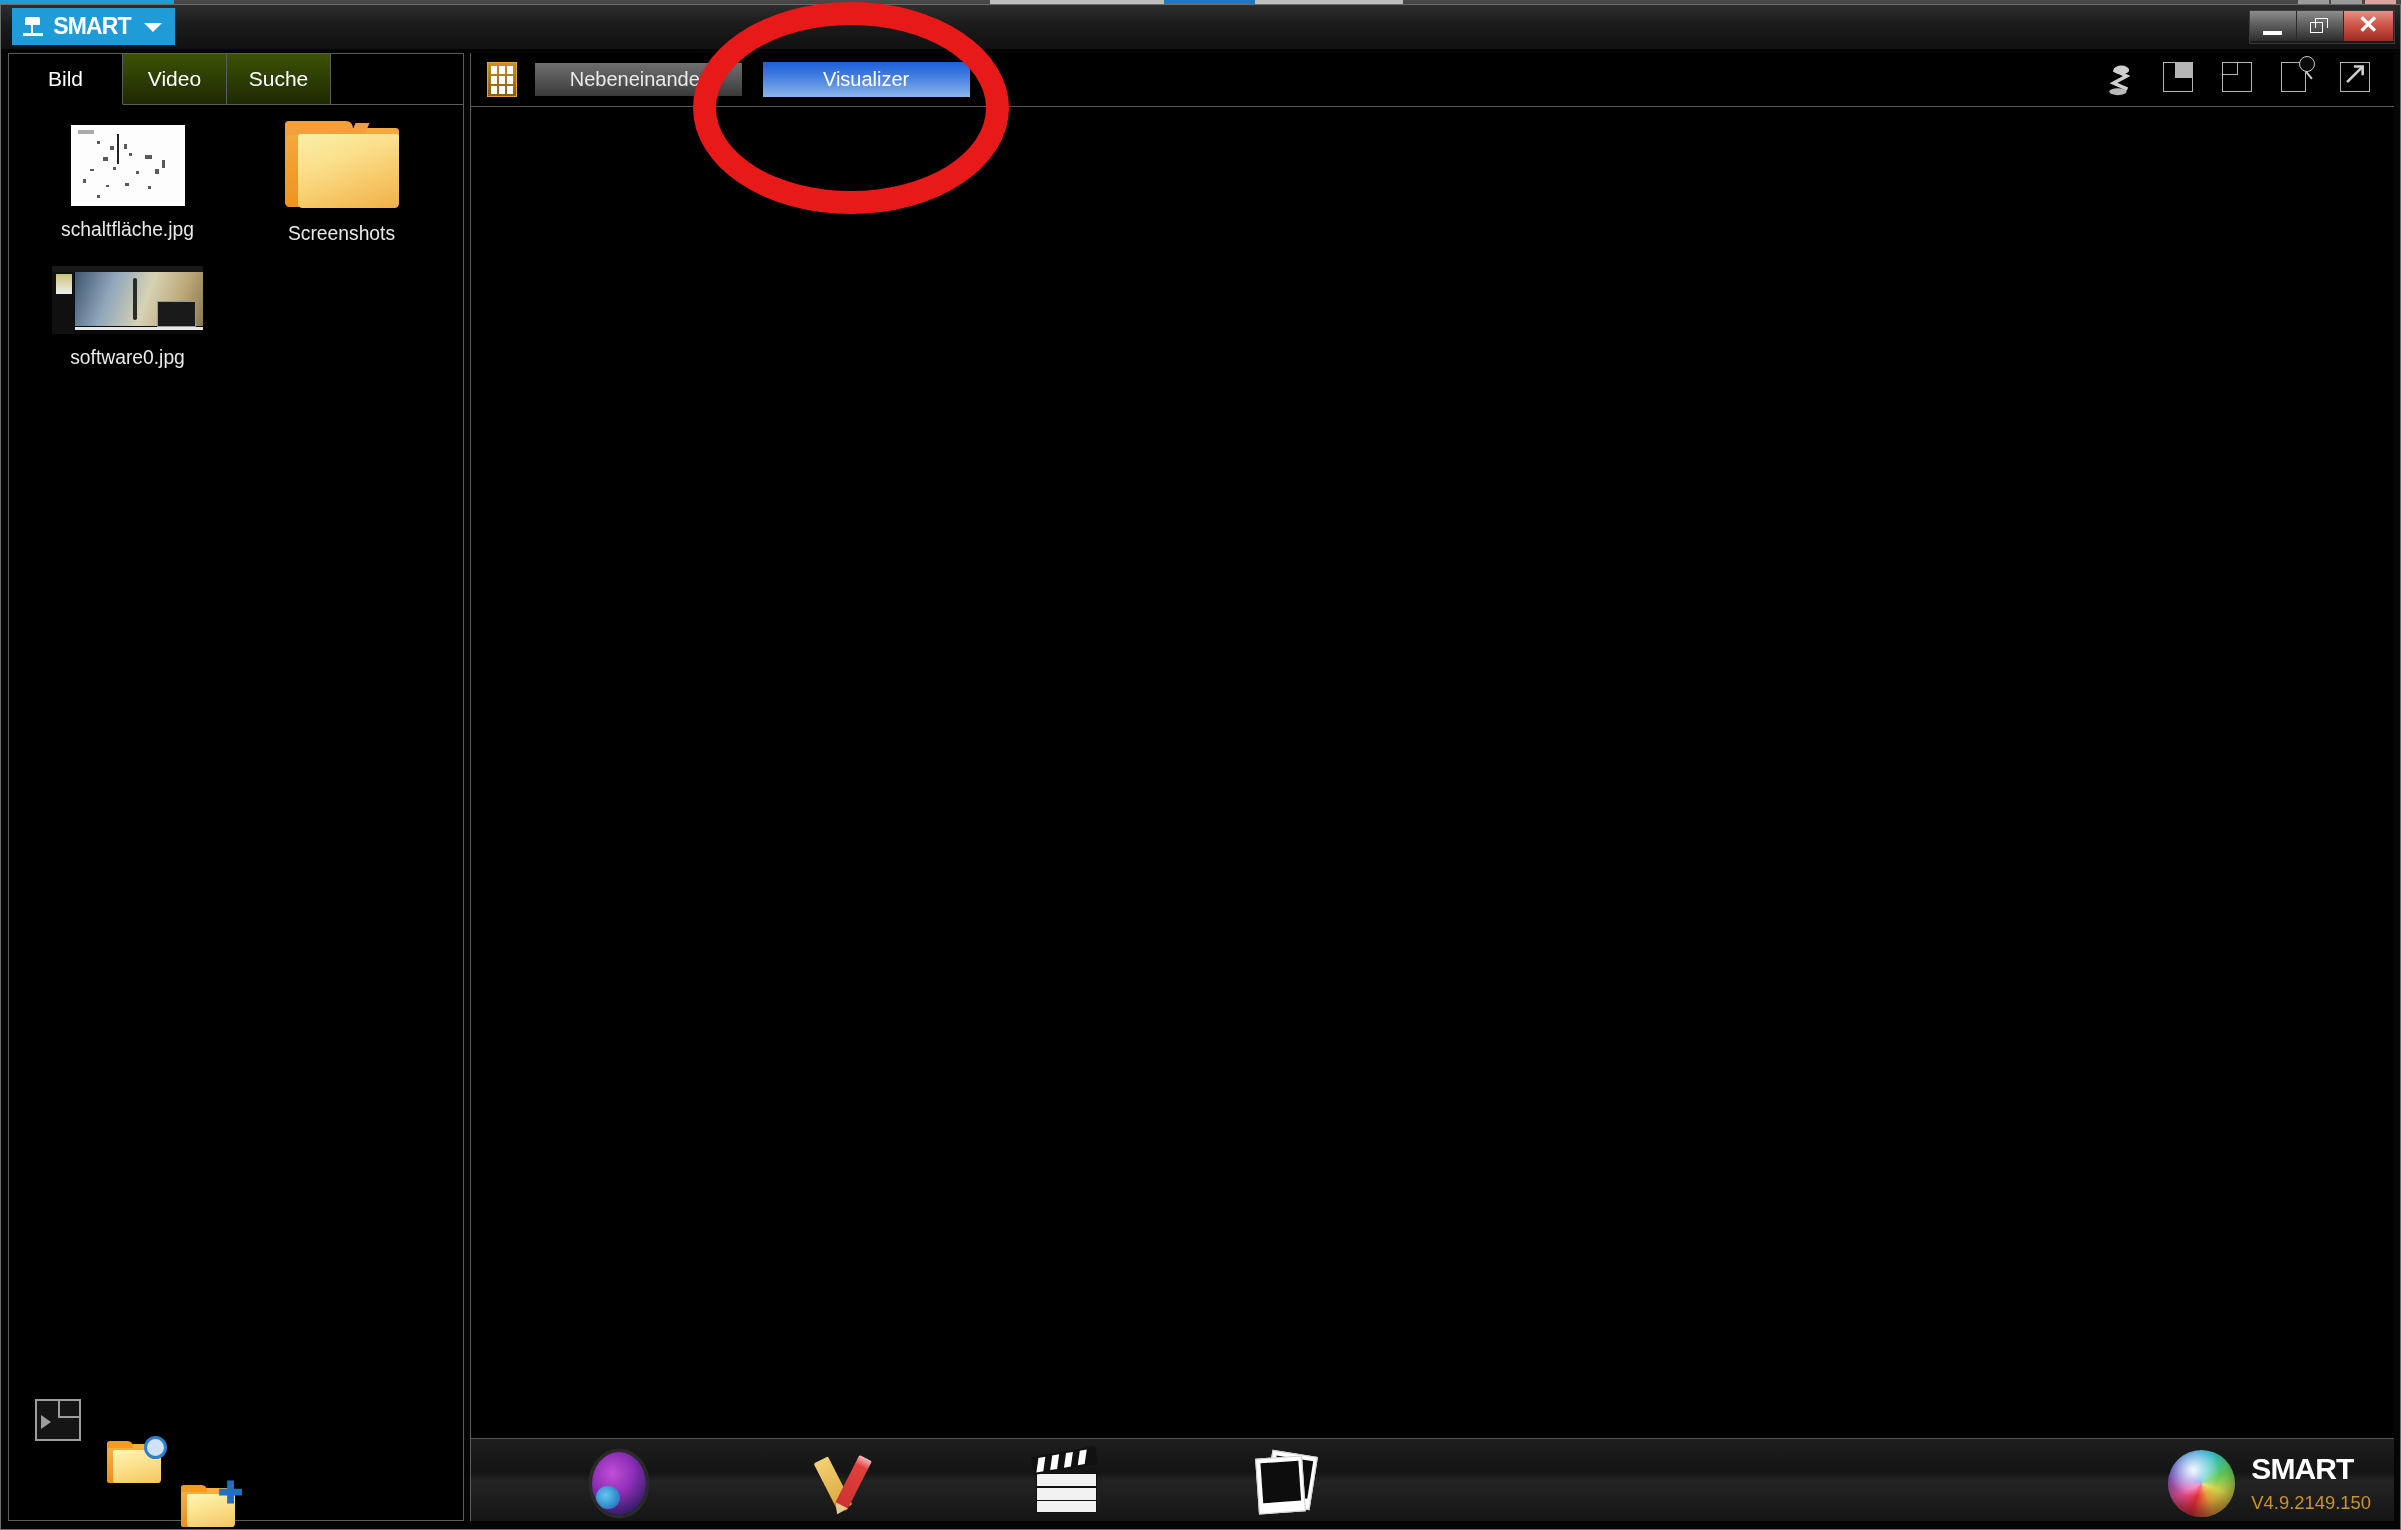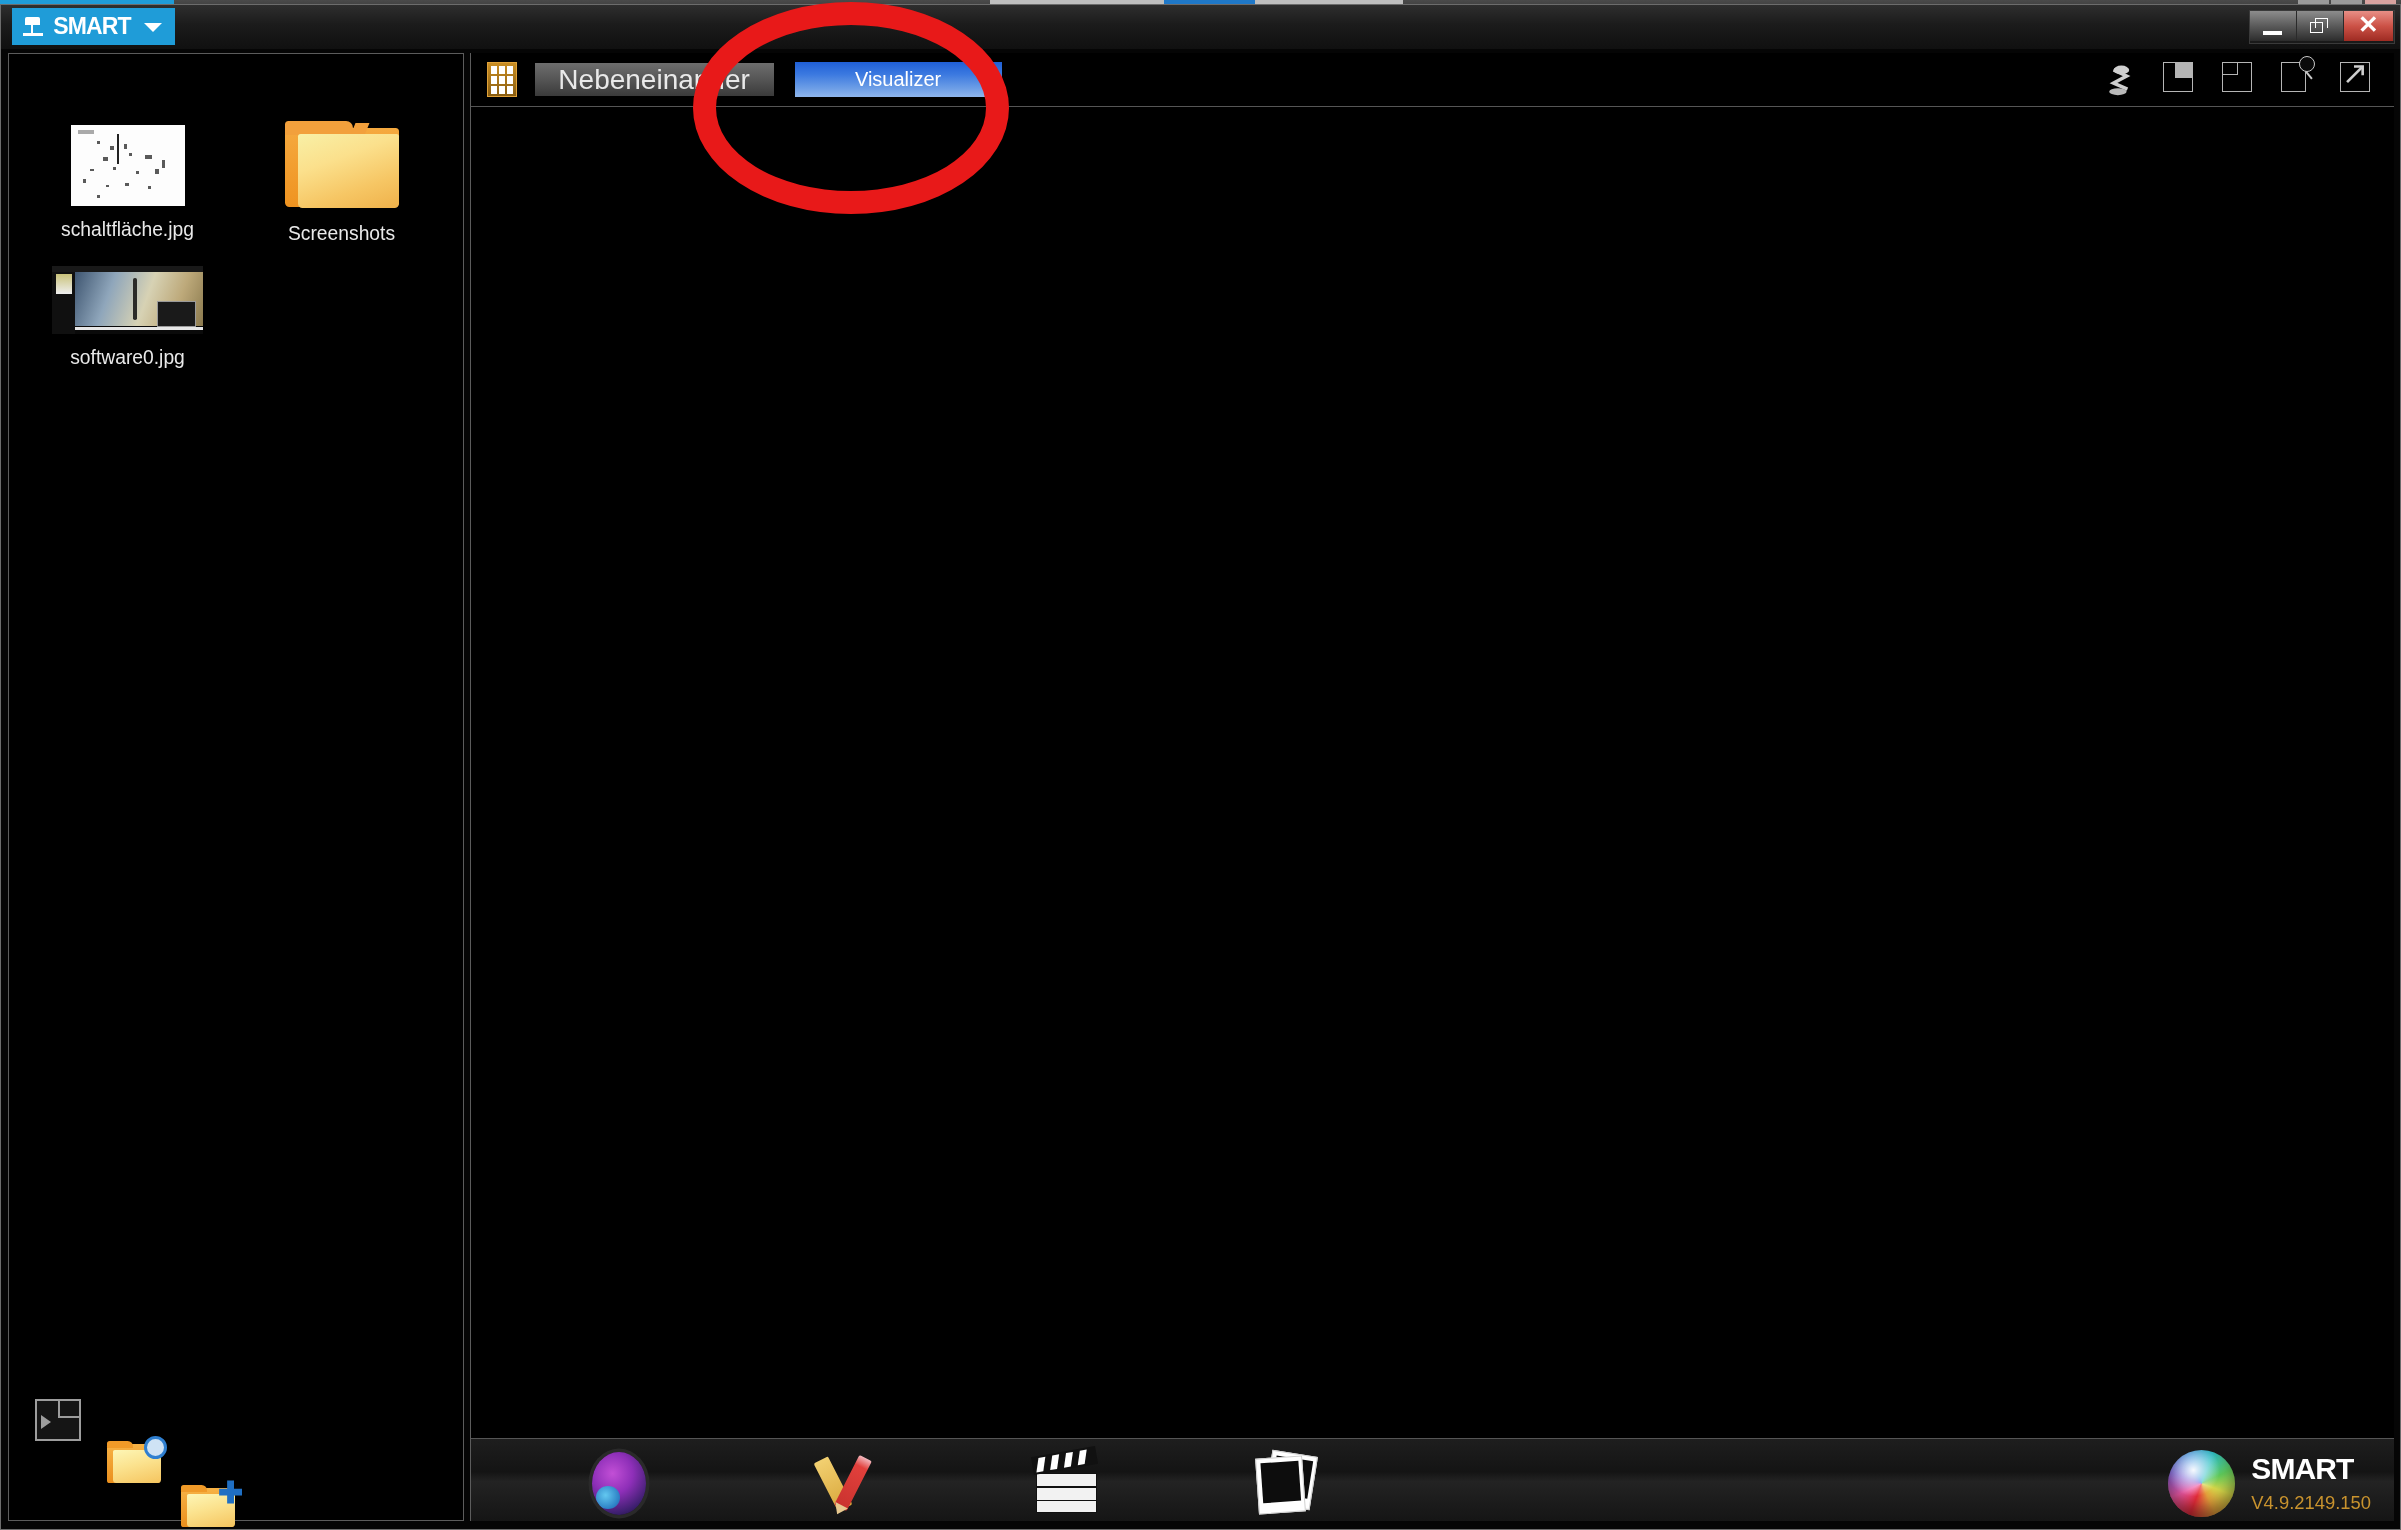--- a/index.html
+++ b/index.html
@@ -119,23 +119,23 @@
   
   #main-panel{position:absolute;left:469px;top:48px;width:1924px;height:1468px;
      border-left:0.9px solid #5c5c5c;box-sizing:border-box;background:#000;}
   #main-toolbar{position:absolute;left:0;top:0;width:100%;height:54px;
      border-bottom:0.9px solid #555;box-sizing:border-box;display:flex;align-items:center;}
   #grid-view-icon{margin-left:16px;width:30px;height:35px;
      background:linear-gradient(180deg,#c98e24 0%,#8a5d10 100%);
      border:1.8px solid #e0a23a;box-sizing:border-box;display:grid;
      grid-template-columns:repeat(3,1fr);grid-template-rows:repeat(3,1fr);gap:1.8px;padding:2.6px;cursor:pointer;}
   #grid-view-icon span{background:#fff;display:block;}
-  #btn-nebeneinander{margin-left:17.6px;width:239px;height:33px;
+  #btn-nebeneinander{margin-left:17.6px;width:207px;height:33px;
      background:linear-gradient(180deg,#6e6e6e 0%,#555 50%,#3a3a3a 100%);
-     color:#e9e9e9;font-size:28px;display:flex;align-items:center;justify-content:center;cursor:pointer;}
+     color:#e9e9e9;font-size:20px;display:flex;align-items:center;justify-content:center;cursor:pointer;}
   #btn-visualizer{margin-left:21px;width:207px;height:35px;
      background:linear-gradient(180deg,#1f5fd6 0%,#3b79e0 35%,#6d9ee6 75%,#8fb6ec 100%);
      color:#fff;font-size:20px;display:flex;align-items:center;justify-content:center;cursor:pointer;}
   #toolbar-right{position:absolute;right:21px;top:8.8px;display:flex;gap:26px;align-items:center;}
   .tb-icon{width:33px;height:35px;cursor:pointer;position:relative;}
   .ic-outline{width:30px;height:30px;border:1.8px solid #b5b5b5;box-sizing:border-box;position:relative;}
 
   #main-canvas{position:absolute;left:0;top:54px;width:100%;height:1330px;background:#000;}
 
   #main-footer{position:absolute;left:0;bottom:0;width:100%;height:83px;
@@ -217,20 +217,32 @@
         <div class="glyph-max"></div>
       </div>
       <div class="win-btn close">
         <div class="glyph-close">✕</div>
       </div>
     </div>
   </div>
 
   <div id="sidebar">
 
+    <div id="sidebar-tabs">
+      <div class="side-tab active" style="width:114px">
+        <span>Bild</span>
+      </div>
+      <div class="side-tab inactive" style="width:104px">
+        <span>Video</span>
+      </div>
+      <div class="side-tab inactive" style="width:104px">
+        <span>Suche</span>
+      </div>
+      <div class="side-tab filler"></div>
+    </div>
 
     <div id="file-grid">
 
       <div class="file-row">
       </div>
 
       <div class="file-row">
         <div class="file-cell">
           <div class="thumb-img">
             <i class="speck" style="left:46px;top:8.8px;width:2.6px;height:30px;background:#222"></i>

